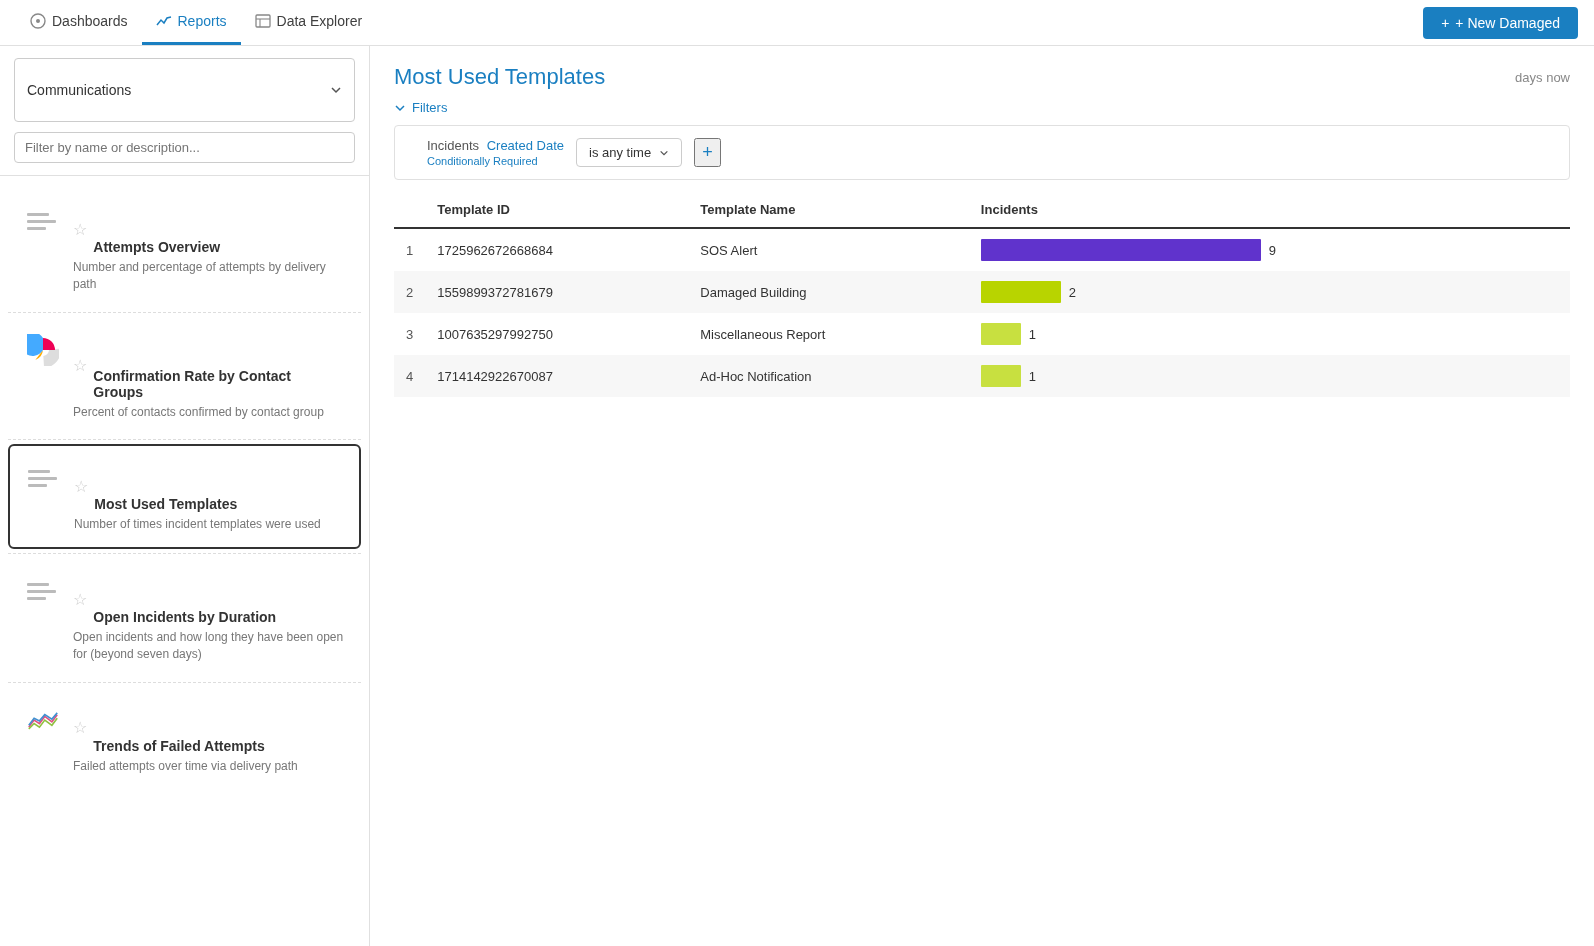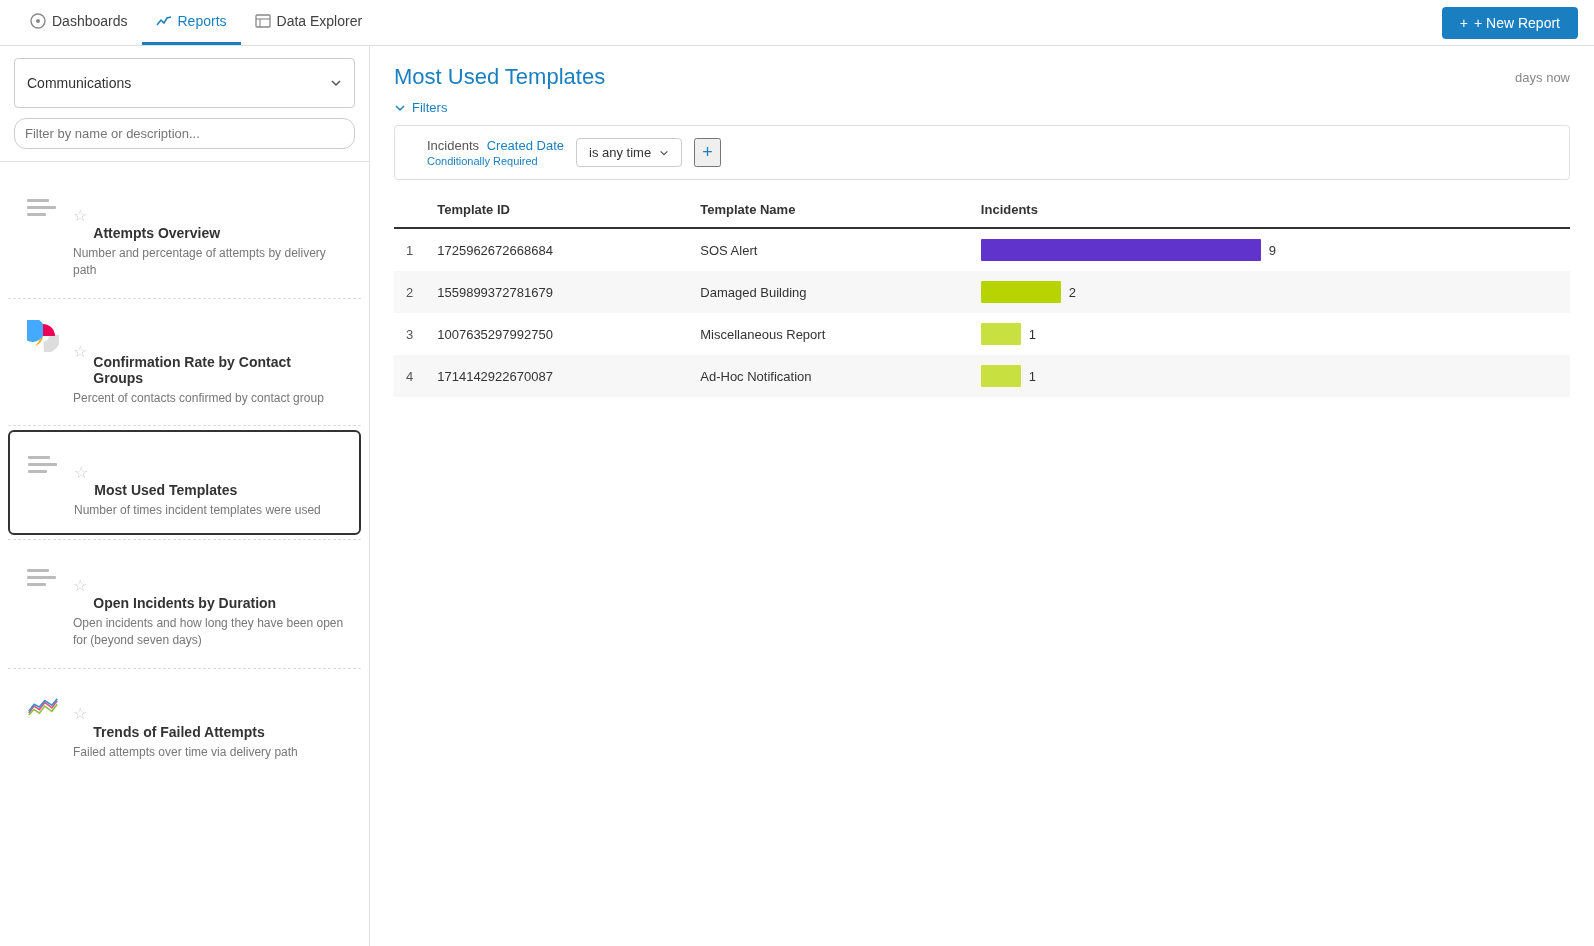--- a/index.html
+++ b/index.html
@@ -28,25 +28,25 @@
     .main-layout { display: flex; height: calc(946px - 46px); }
 
     
     .sidebar {
       width: 370px; min-width: 370px; border-right: 1px solid #e0e0e0;
       display: flex; flex-direction: column; overflow-y: auto; background: #fff;
     }
     .sidebar-header { padding: 12px 14px; border-bottom: 1px solid #e0e0e0; }
     .comm-btn {
       width: 100%; display: flex; align-items: center; justify-content: space-between;
-      border: 1px solid #ccc; border-radius: 4px; padding: 16px 12px;
+      border: 1px solid #ccc; border-radius: 4px; padding: 23px 12px;
       background: #fff; font-size: 14px; cursor: pointer; color: #333;
     }
     .filter-input {
-      width: 100%; margin-top: 10px; border: 1px solid #ccc; border-radius: 12px;
+      width: 100%; margin-top: 10px; border: 1px solid #ccc; border-radius: 4px;
       padding: 7px 10px; font-size: 13px; color: #555; outline: none;
     }
     .sidebar-list { padding: 8px 0; }
     .sidebar-card {
       display: flex; align-items: flex-start; gap: 12px; padding: 14px 16px;
       border: 1px solid transparent; cursor: pointer; margin: 4px 8px; border-radius: 4px;
     }
     .sidebar-card.active { border: 2px solid #333; border-radius: 6px; }
     .card-icon { width: 36px; height: 36px; flex-shrink: 0; display: flex; align-items: center; justify-content: center; }
     .card-icon svg { width: 32px; height: 32px; }
@@ -131,21 +131,21 @@
         <rect x="1" y="2" width="14" height="12" rx="1" stroke="#888" stroke-width="1.3"></rect>
         <line x1="1" y1="6" x2="15" y2="6" stroke="#888" stroke-width="1.1"></line>
         <line x1="5" y1="6" x2="5" y2="14" stroke="#888" stroke-width="1.1"></line>
       </svg>
       <span>Data Explorer</span>
     </a>
   </nav>
   <div class="nav-spacer"></div>
   <button class="new-report-btn">
     <span>+</span>
-    <span>+ New Report</span>
+    <span>+ New Damaged</span>
   </button>
 </div>
 
 <div class="main-layout">
 
   <aside class="sidebar">
     <div class="sidebar-header">
       <button class="comm-btn">
         <span>Communications</span>
         <svg width="12" height="12" viewBox="0 0 12 12">

